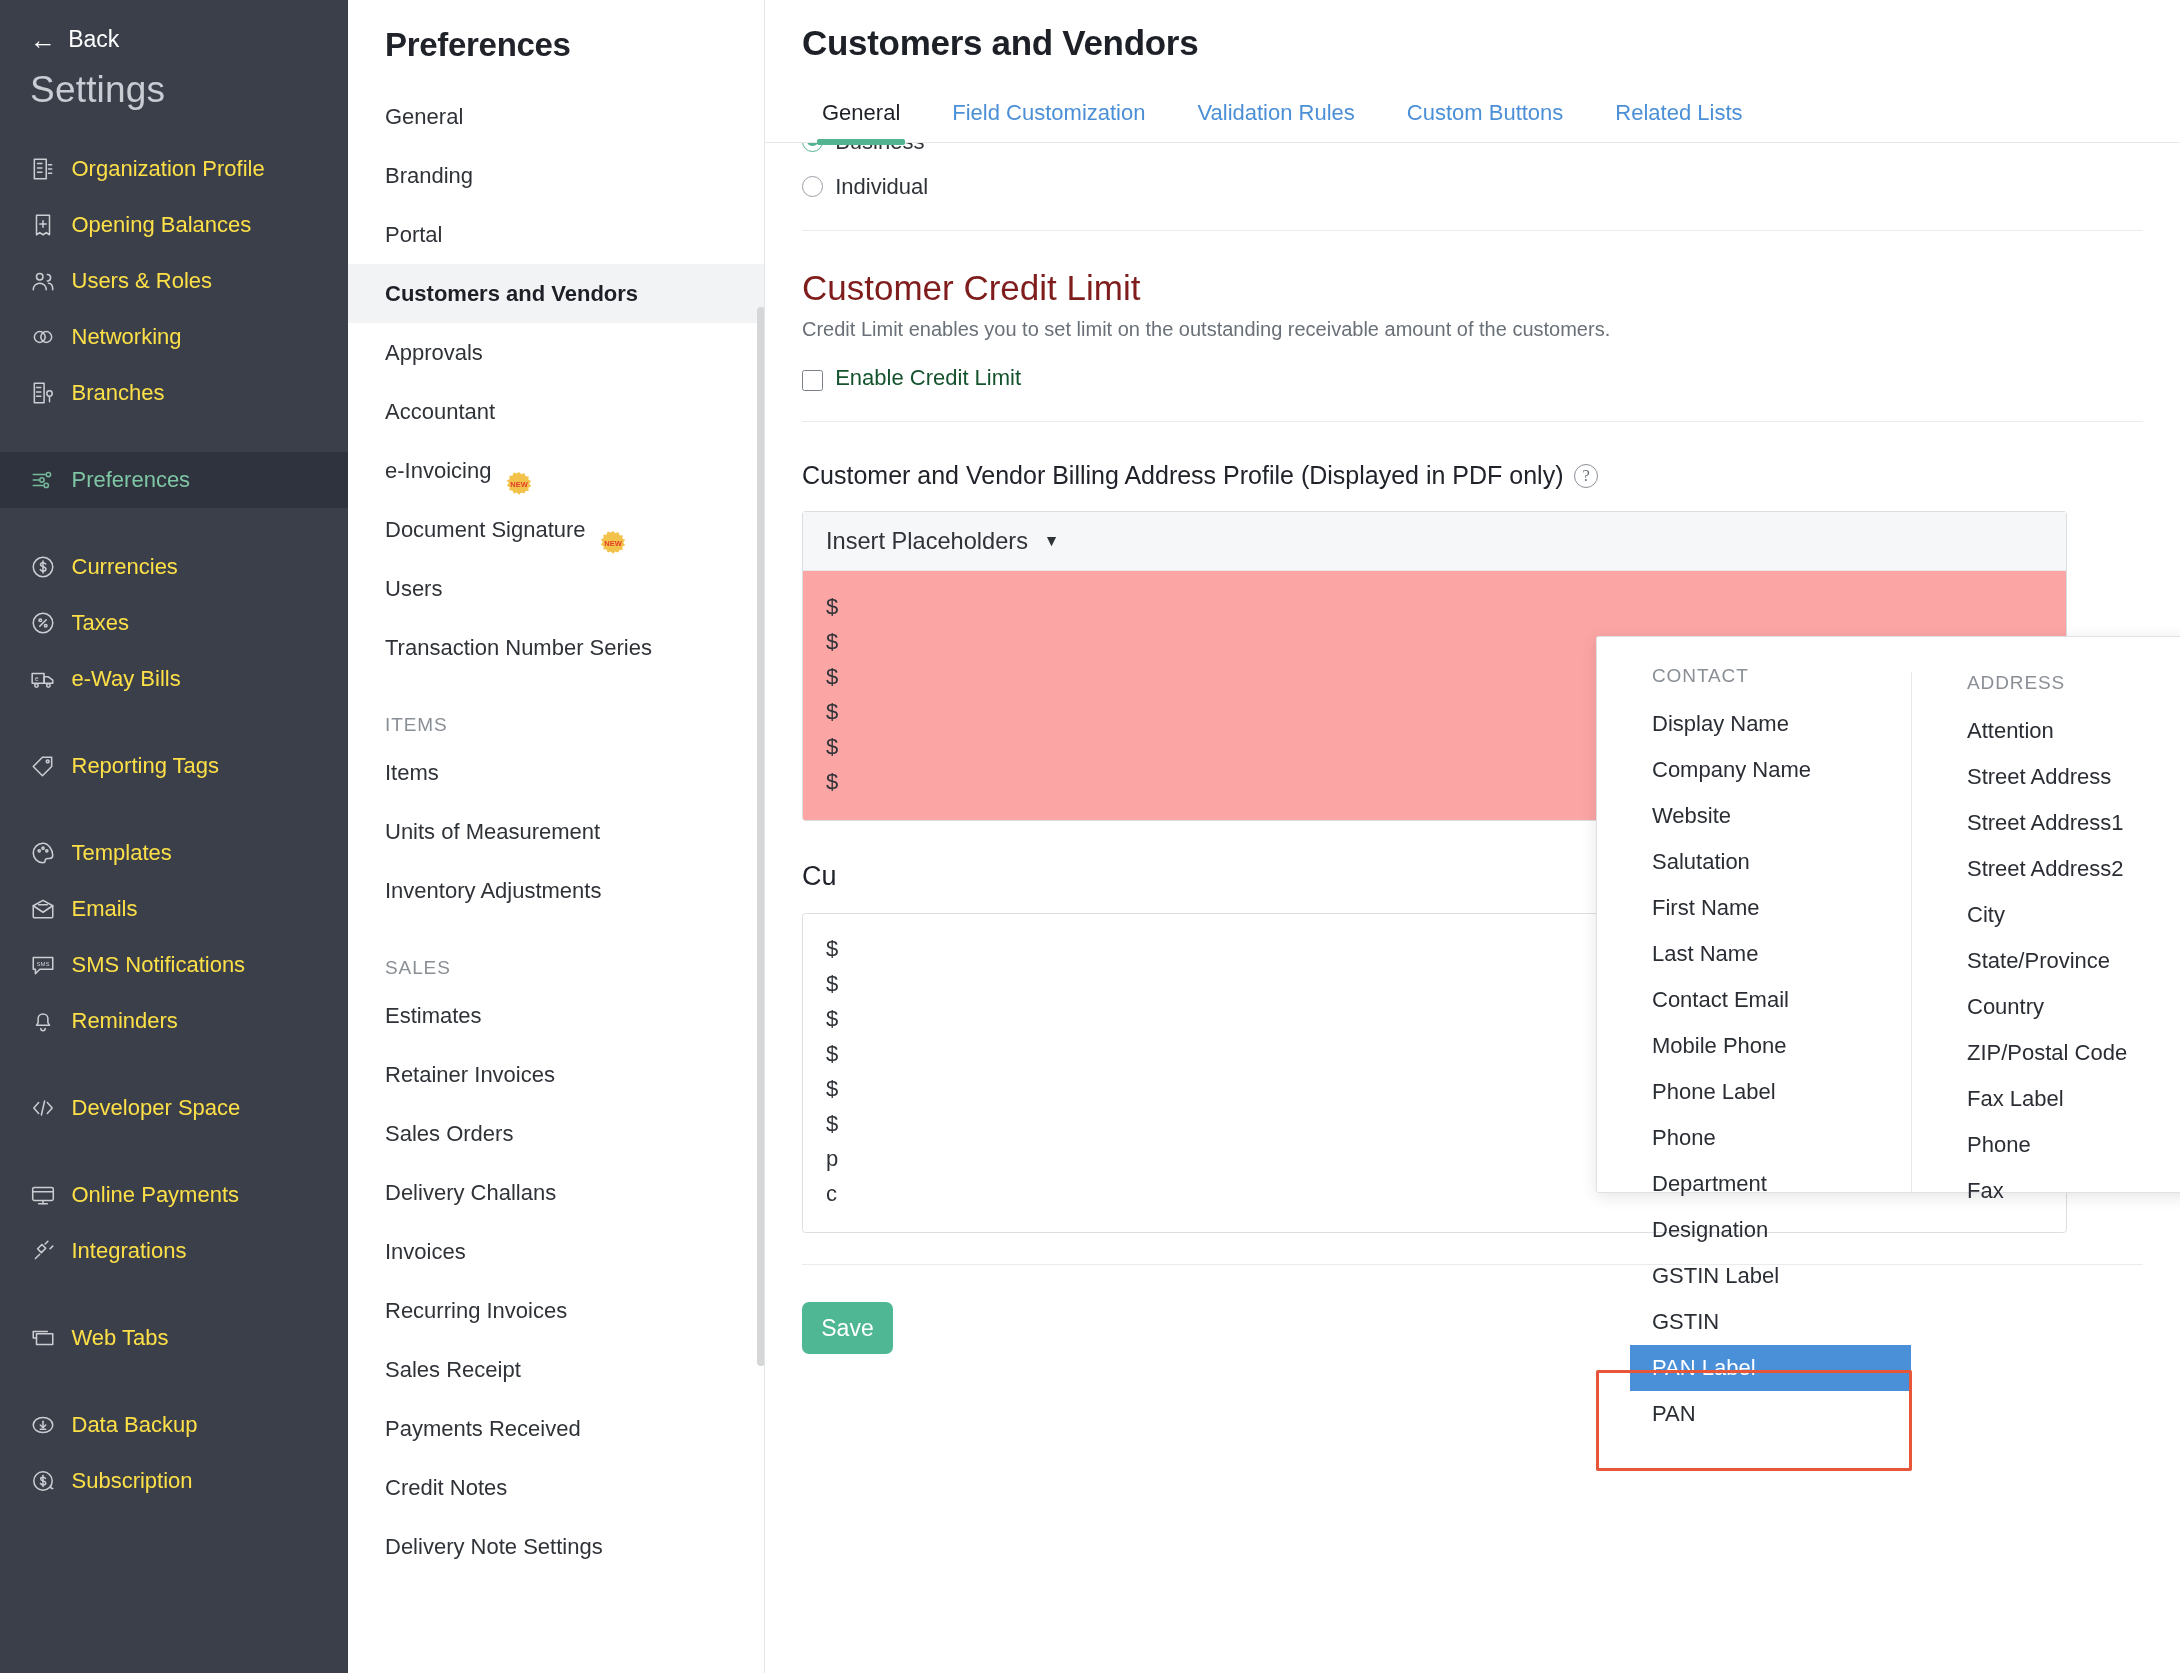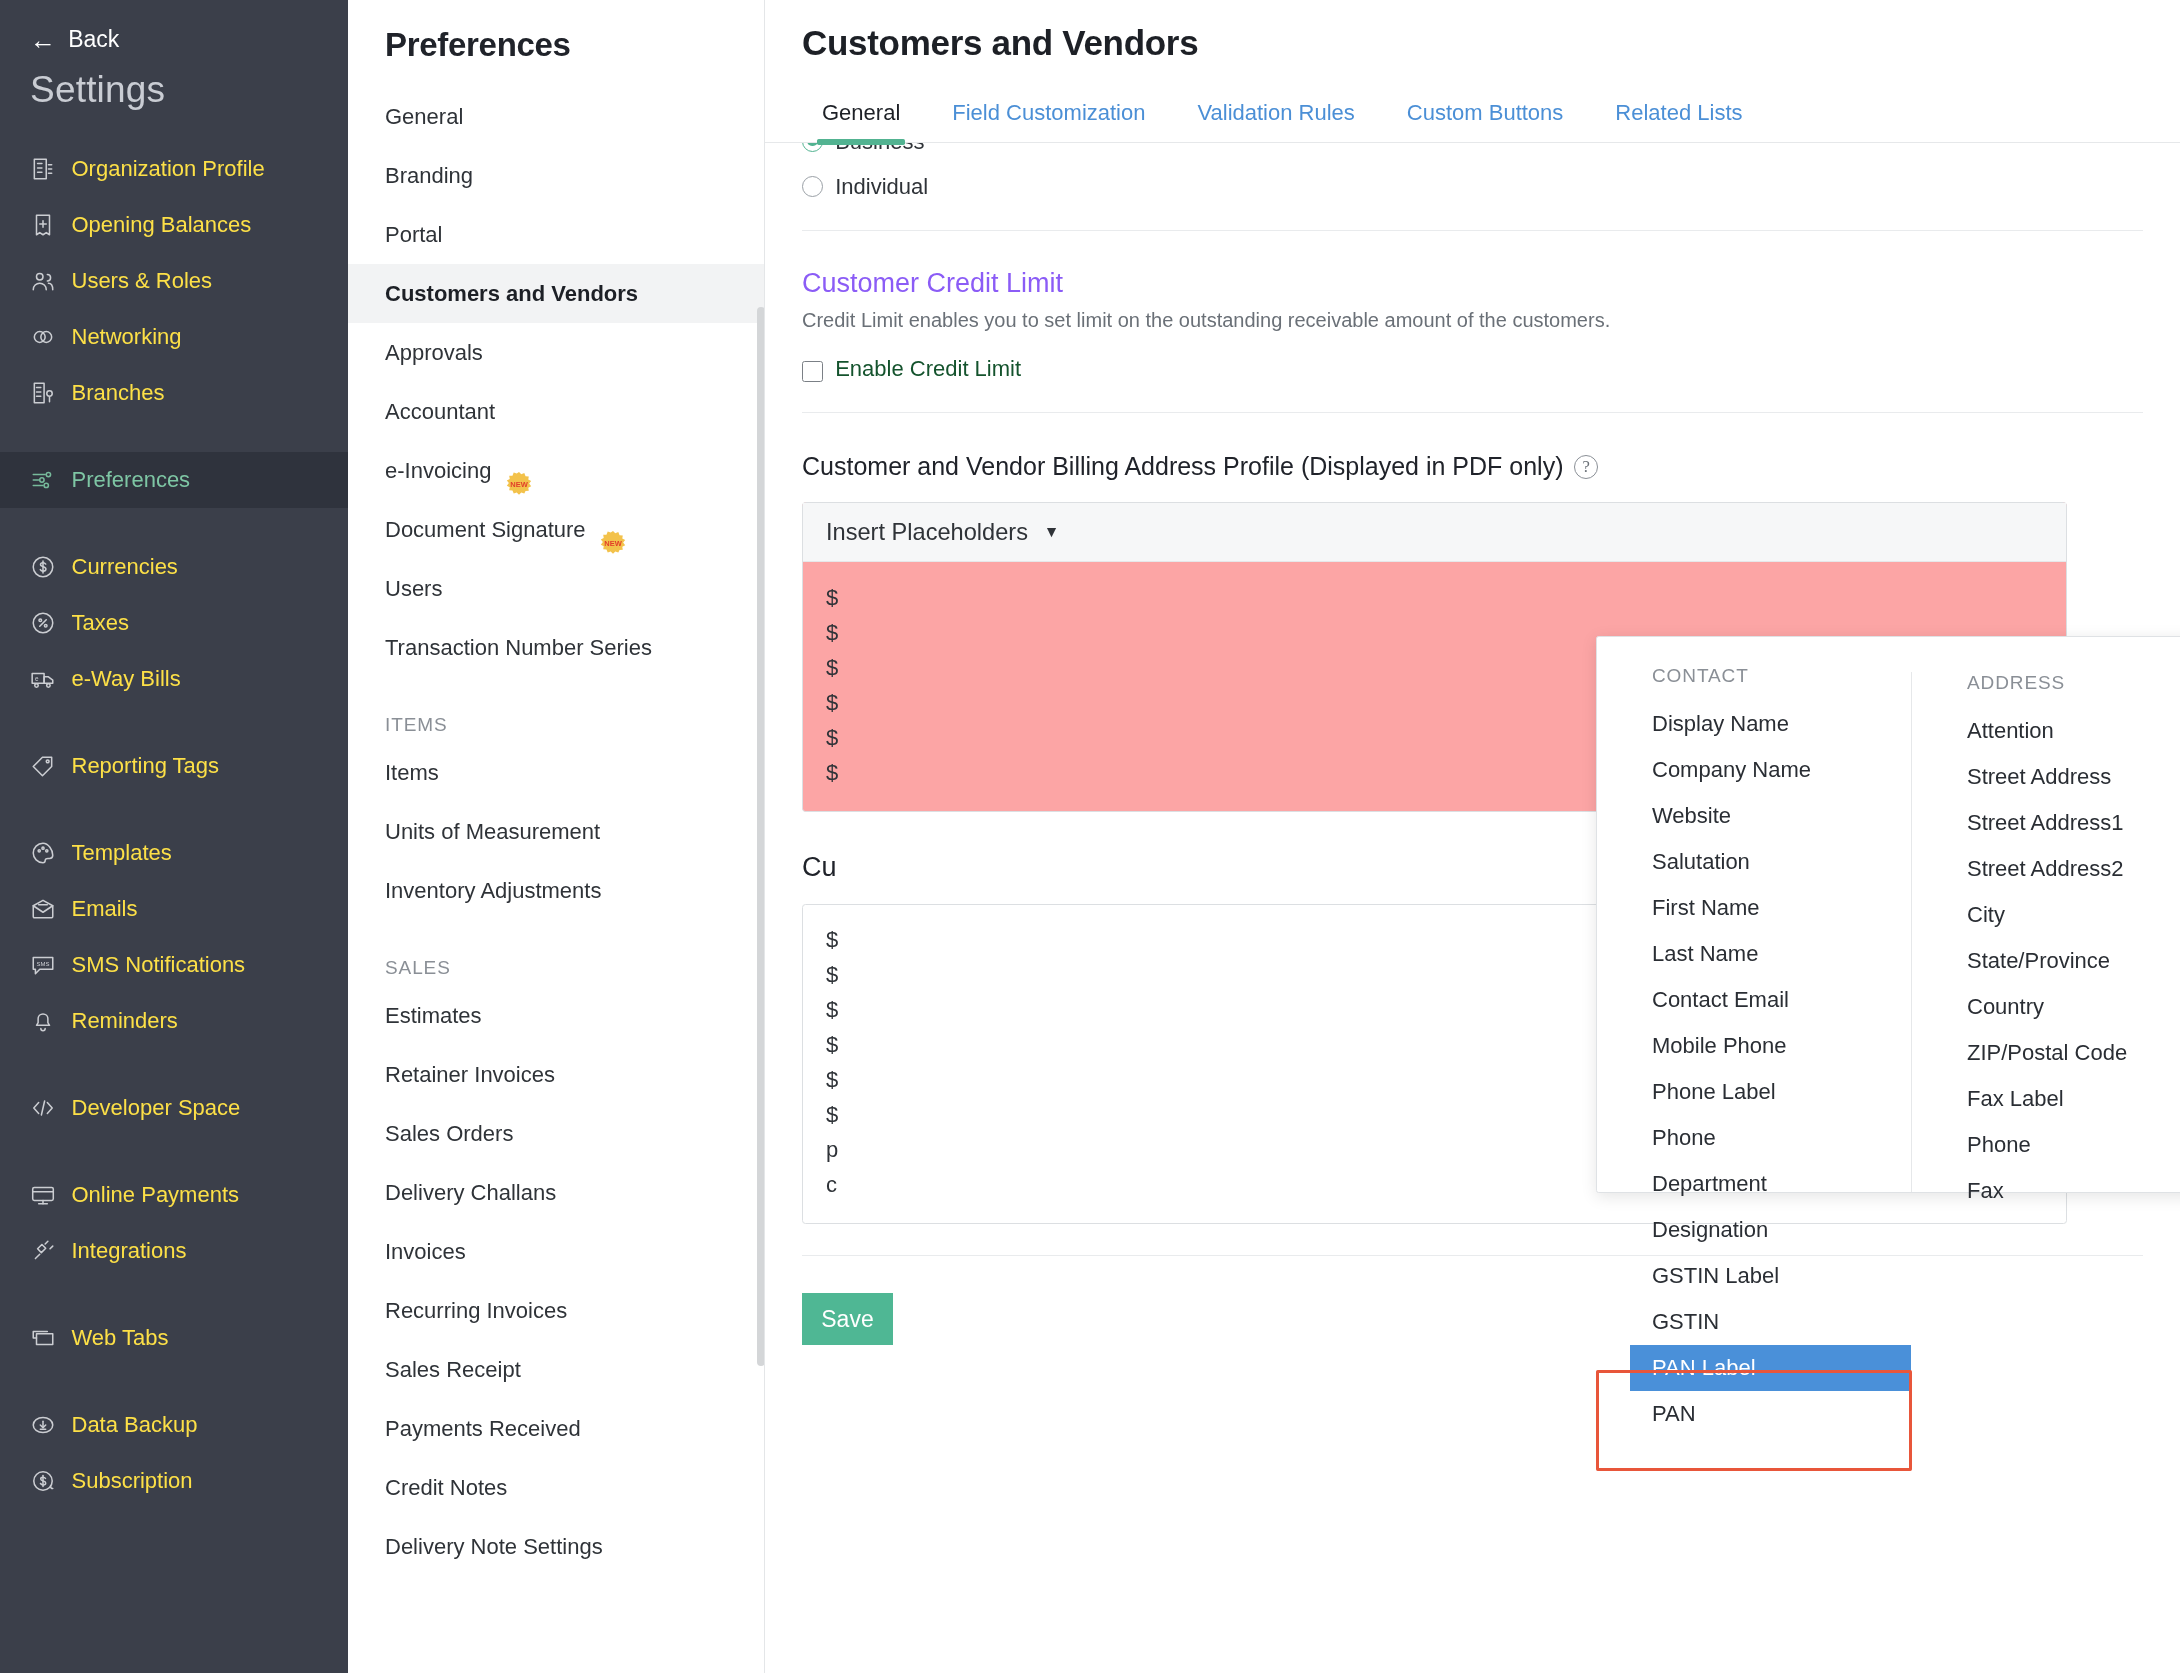--- a/index.html
+++ b/index.html
@@ -114,21 +114,21 @@
     display: inline-block; flex: 0 0 21px; background: #fff;
   }
   .radio.checked { border-color: #52b391; }
   .radio.checked::after {
     content: ""; display: block; width: 10.5px; height: 10.5px; border-radius: 50%;
     background: #52b391; margin: 3.5px auto;
   }
 
   .hr { height: 0.9px; background: #e9ebed; margin: 30px 37px 0 0; }
 
-  .sec-title { font-size: 27px; color: #8b5cf6; margin-top: 37px; }
+  .sec-title { font-size: 35px; color: #7f1d1d; margin-top: 37px; }
   .sec-desc { font-size: 20px; color: #6a7077; margin-top: 10px; }
 
   .check-row { display: flex; align-items: flex-end; gap: 12.2px; margin-top: 24px; font-size: 22px; color: #14532d; }
   .checkbox {
     width: 21px; height: 21px; border: 1.7px solid #7b8086; border-radius: 2.6px;
     background: #fff; flex: 0 0 21px;
   }
 
   .addr-head { display: flex; align-items: center; gap: 10.5px; font-size: 25px; color: #20232a; margin-top: 40px; }
   .help-ico {
@@ -150,21 +150,21 @@
   .editor-body { padding: 17.5px 23px 21px 23px; min-height: 215px; }
   .ph-line { font-size: 22px; color: #2f3338; line-height: 35px; white-space: nowrap; }
 
   .sec2-title { font-size: 27px; color: #20232a; margin-top: 40px; }
   .editor2 { margin-top: 21px; width: 1265px; border: 0.9px solid #dcdfe2; border-radius: 3.5px; background: #fff; }
   .editor2 .editor-body { min-height: 271px; }
 
   .hr2 { height: 0.9px; background: #e9ebed; margin: 31px 37px 0 0; }
   .save-btn {
     margin-top: 37px; width: 91px; height: 52px;
-    background: #4fb794; color: #fff; border: none; border-radius: 0;
+    background: #4fb794; color: #fff; border: none; border-radius: 7px;
     font-size: 23px; font-family: "Liberation Sans", sans-serif; cursor: pointer;
   }
 
   
   .ph-dropdown {
     position: absolute; left: 831px; top: 636px;
     width: 1273px; height: 557px;
     background: #ffffff;
     border: 0.9px solid #dfe2e5;
     border-radius: 2.6px;

